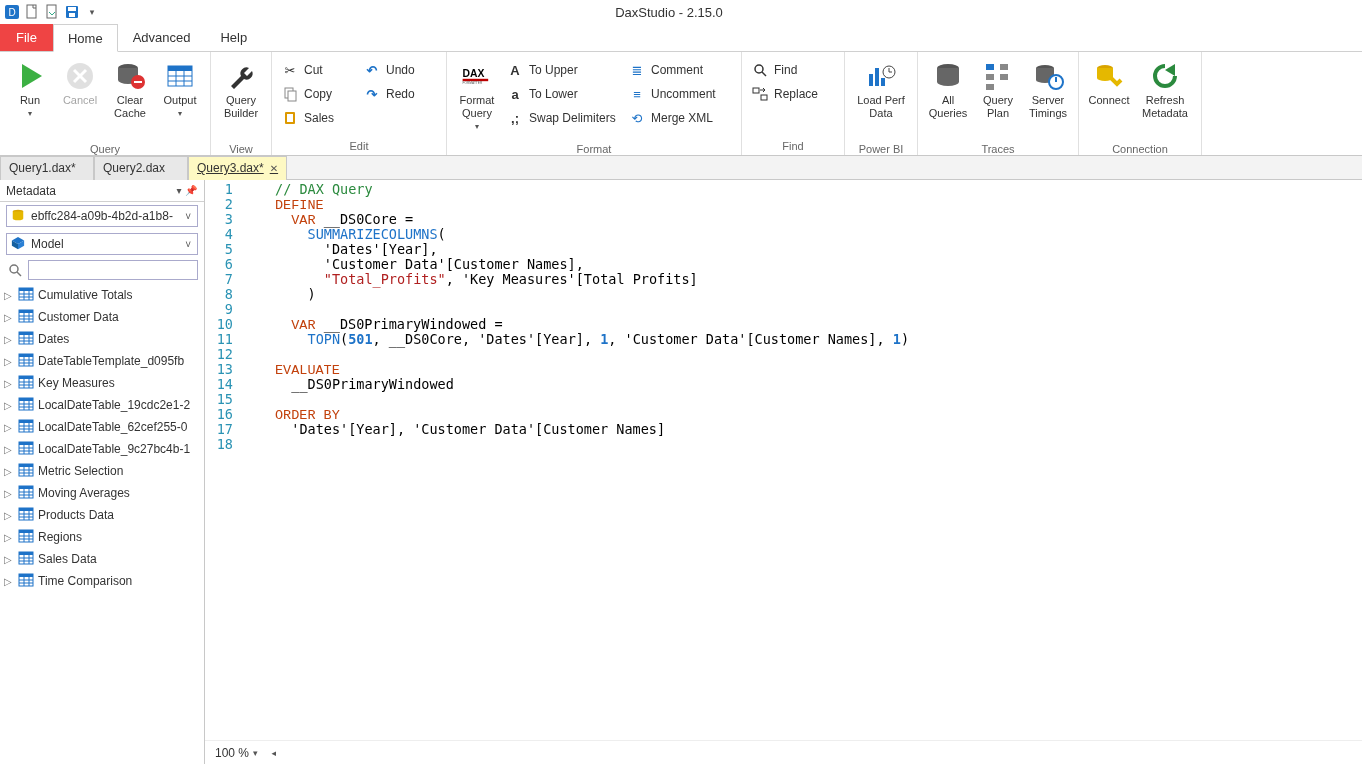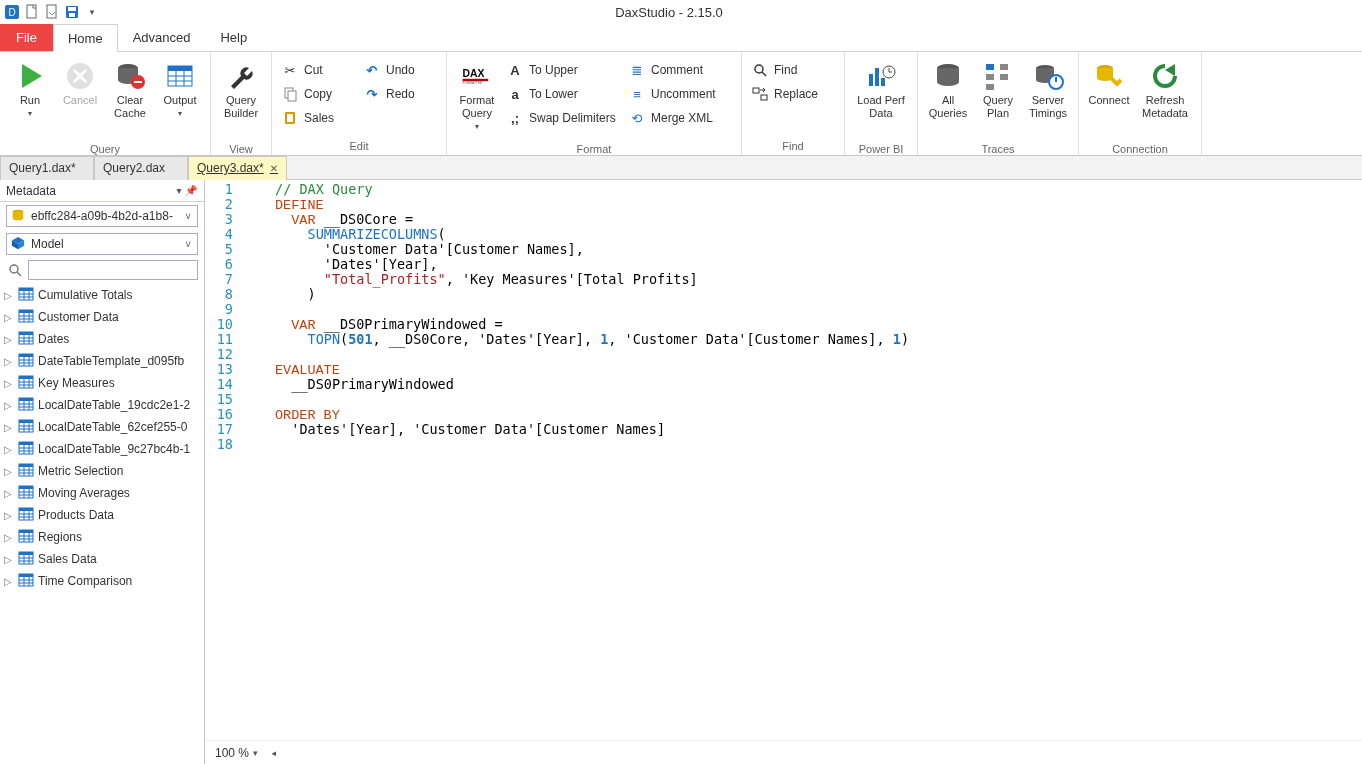--- a/index.html
+++ b/index.html
@@ -769,22 +769,22 @@
             <div>15</div>
             <div>16</div>
             <div>17</div>
             <div>18</div>
           </div>
         <div class="code" id="codelines">
             <div><span class="c-comment">// DAX Query</span></div>
             <div><span class="c-kw">DEFINE</span></div>
             <div>  <span class="c-kw">VAR</span> __DS0Core =</div>
             <div>    <span class="c-fn">SUMMARIZECOLUMNS</span>(</div>
+            <div>      'Dates'[Year],</div>
             <div>      'Customer Data'[Customer Names],</div>
-            <div>      'Dates'[Year],</div>
             <div>      <span class="c-str">"Total_Profits"</span>, 'Key Measures'[Total Profits]</div>
             <div>    )</div>
             <div>&nbsp;</div>
             <div>  <span class="c-kw">VAR</span> __DS0PrimaryWindowed =</div>
             <div>    <span class="c-fn">TOPN</span>(<span class="c-num">501</span>, __DS0Core, 'Dates'[Year], <span class="c-num">1</span>, 'Customer Data'[Customer Names], <span class="c-num">1</span>)</div>
             <div>&nbsp;</div>
             <div><span class="c-kw">EVALUATE</span></div>
             <div>  __DS0PrimaryWindowed</div>
             <div>&nbsp;</div>
             <div><span class="c-kw">ORDER BY</span></div>

